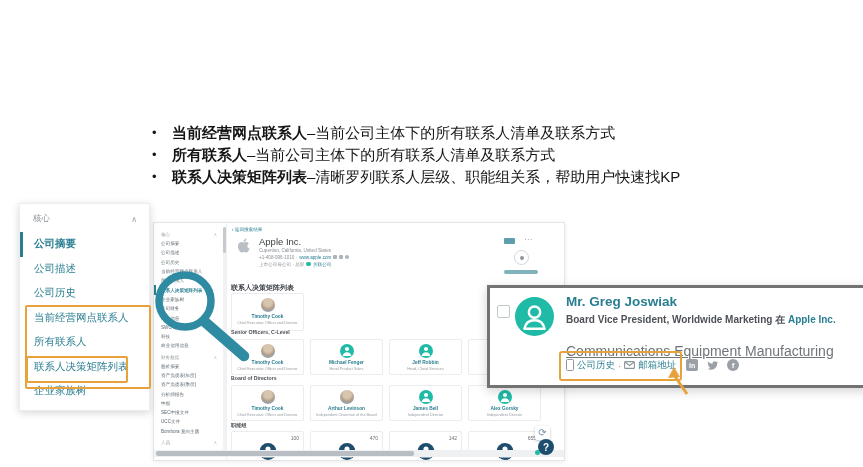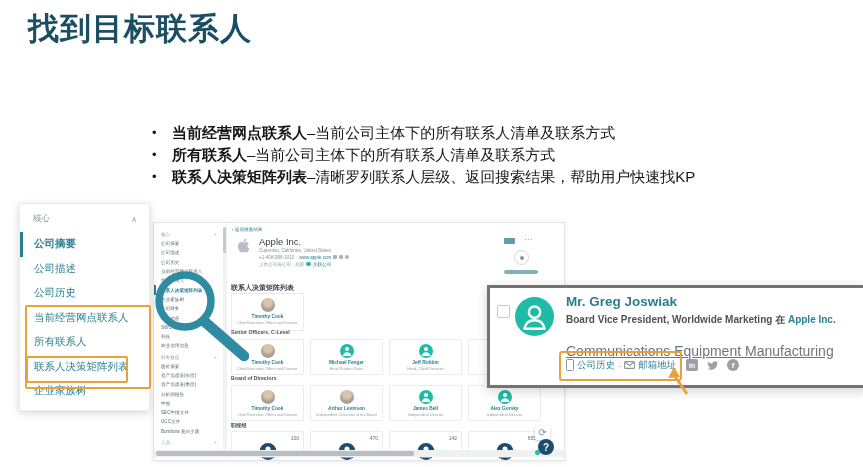--- a/index.html
+++ b/index.html
@@ -117,37 +117,36 @@
   .fb{width:12px;height:12px;border-radius:50%;background:#9aa0a6;color:#fff;font-size:8px;font-weight:bold;
       display:flex;align-items:center;justify-content:center;margin-left:5px;}
   .obox2{position:absolute;left:69px;top:63px;width:119px;height:26px;border:2px solid #e8a23c;border-radius:3px;z-index:45;pointer-events:none;}
   .ann-arrow{position:absolute;left:666px;top:366px;width:26px;height:30px;z-index:46;pointer-events:none;}
 </style>
 </head>
 <body>
 
 <div class="slide">
 
-  <div class="title">找到目标联系人</div>
 
   <div class="bullets">
       <div class="bullet">
         <span class="dot">•</span>
         <span class="lead">当前经营网点联系人</span>
         <span>–当前公司主体下的所有联系人清单及联系方式</span>
       </div>
       <div class="bullet">
         <span class="dot">•</span>
         <span class="lead">所有联系人</span>
         <span>–当前公司主体下的所有联系人清单及联系方式</span>
       </div>
       <div class="bullet">
         <span class="dot">•</span>
         <span class="lead">联系人决策矩阵列表</span>
-        <span>–清晰罗列联系人层级、返回搜索结果，帮助用户快速找KP</span>
+        <span>–清晰罗列联系人层级、职能组关系，帮助用户快速找KP</span>
       </div>
     </div>
 
   <div class="panel">
     <div class="panel-hd">
       <span>核心</span>
       <span class="chev">∧</span>
     </div>
     <div class="oitems">
         <div class="oitem active">公司摘要</div>

